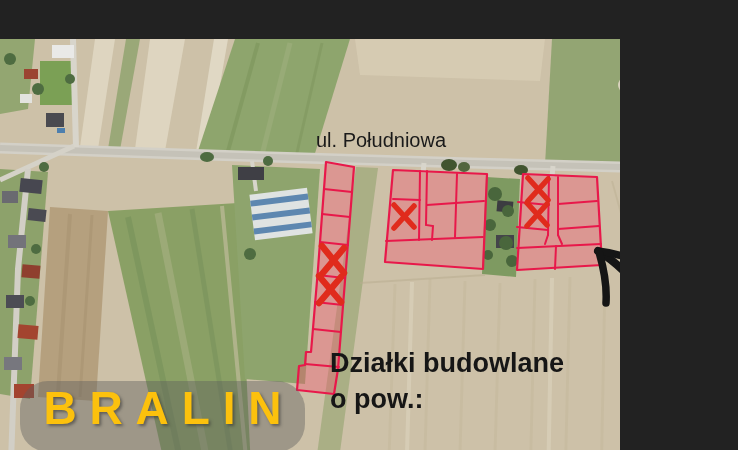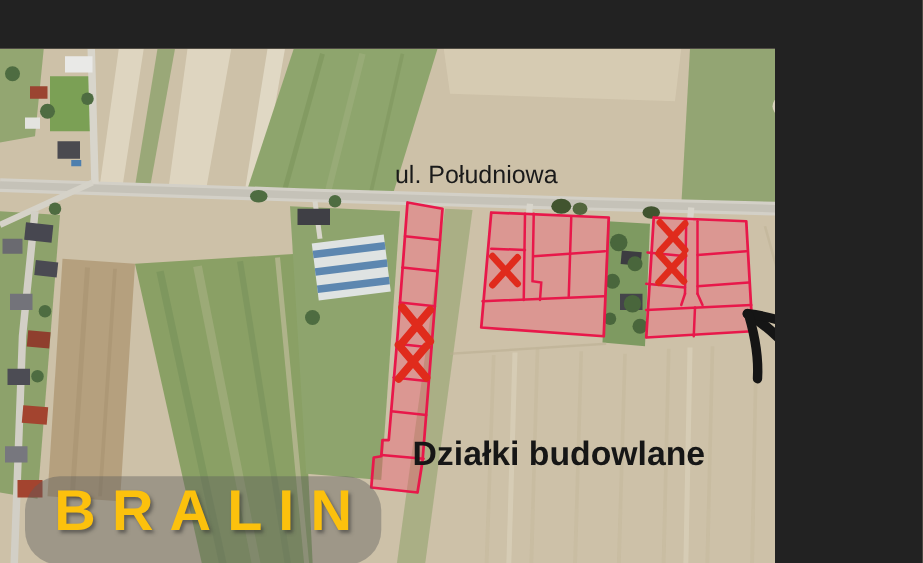--- a/index.html
+++ b/index.html
@@ -249,19 +249,20 @@
       <path class="arrowstroke" stroke-width="8" d="M598,212 C625,228 655,262 656,298 C657,320 650,338 640,348"></path>
       <path class="arrowstroke" stroke-width="7.5" d="M598,212 C615,214 632,219 645,227"></path>
       <path class="arrowstroke" stroke-width="7.5" d="M599,213 C604,230 607,248 606,264"></path>
     </g>
   </svg>
 
   <div class="street-label">ul. Południowa</div>
 
   <div class="info">
     <div>Działki budowlane</div>
+    <div>o pow.:</div>
   </div>
 
   <div class="banner">
     <span class="banner-text">BRALIN</span>
   </div>
 
 </div>
 
 </body></html>

